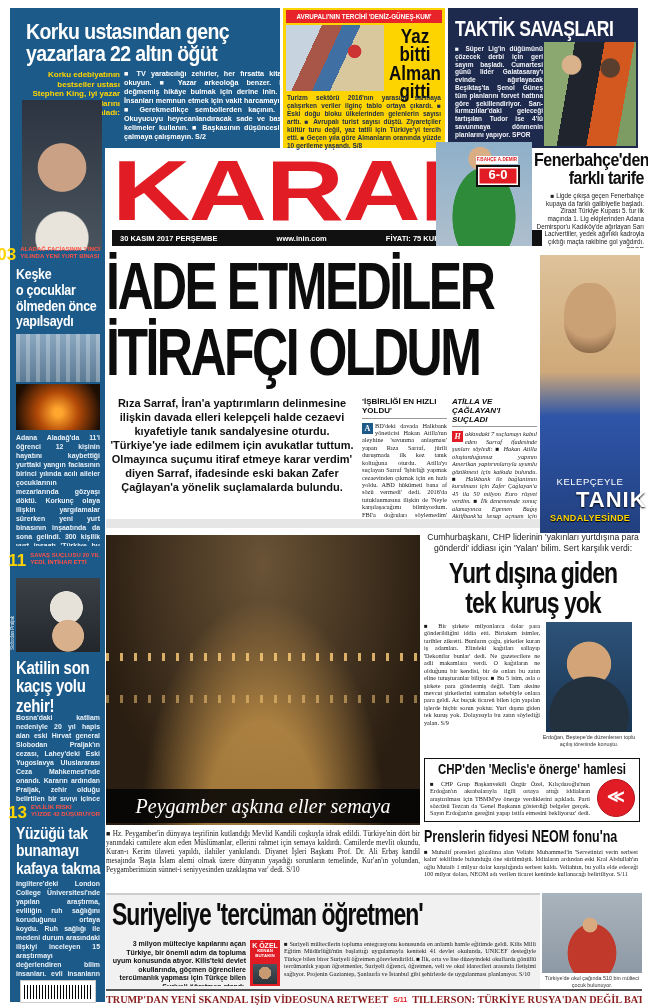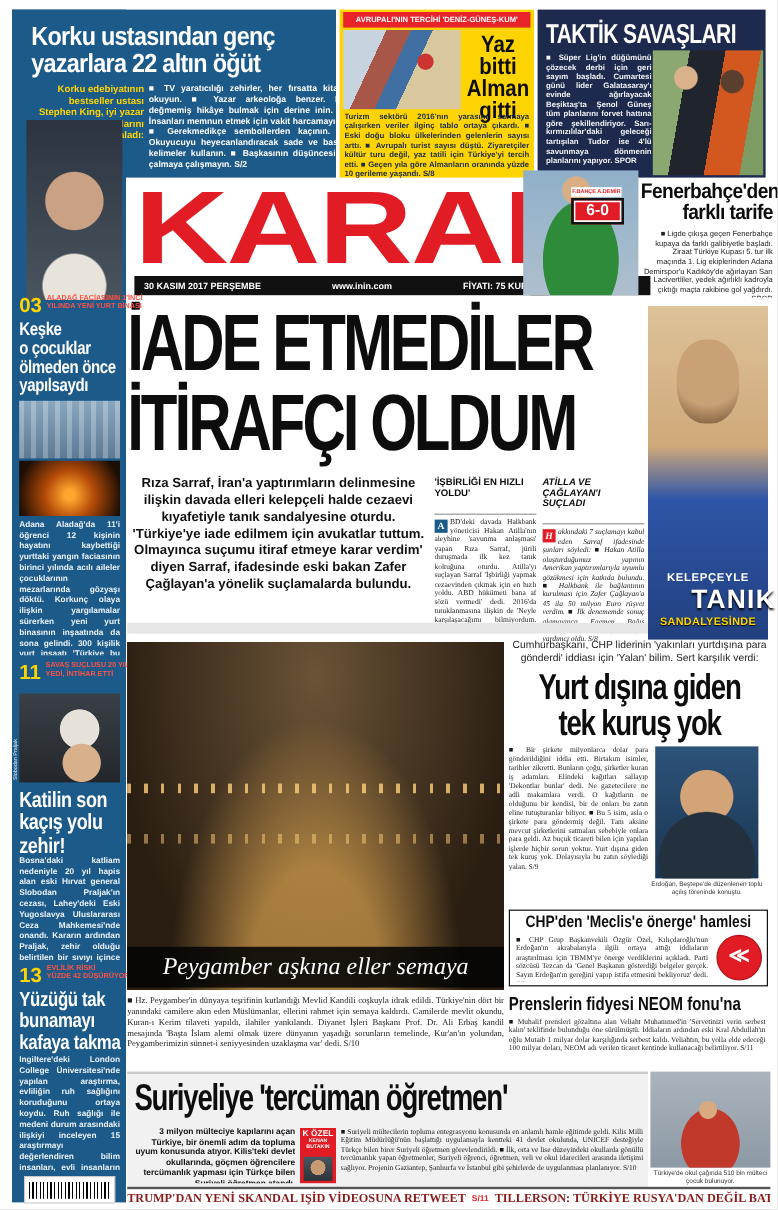--- a/index.html
+++ b/index.html
@@ -16,21 +16,21 @@
   .blue{background:#1c5a89;}
   #korku-head{left:16px;top:13px;width:260px;color:#fff;font-weight:800;font-size:19.5px;
               line-height:1.0;letter-spacing:-0.6px;transform:scaleY(1.12);}
   #korku-kicker{left:14px;top:62px;width:96px;color:#ffd400;font-weight:700;font-size:8px;
                 line-height:1.2;text-align:right;}
   #korku-bullets{left:114px;top:61px;width:162px;color:#fff;font-size:7.2px;line-height:1.26;font-weight:600;}
   .snum{color:#ffd400;font-weight:800;font-size:17px;line-height:1;}
   .skick{color:#ff5246;font-weight:800;font-size:6px;line-height:1.15;}
   .shead{color:#fff;font-weight:800;font-size:12.5px;line-height:1.02;letter-spacing:-0.3px;transform:scaleY(1.22);}
   .sbody{color:#eaf2f8;font-size:6.9px;line-height:1.3;font-weight:600;}
-  .krow{display:flex;gap:4px;align-items:flex-start;}
+  .krow{display:flex;gap:4px;align-items:flex-start;justify-content:flex-end;}
 
   
   .ph{position:absolute;}
   #king-photo{background:radial-gradient(circle at 50% 92%,#e8e4dc 18%,transparent 19%),
     radial-gradient(circle at 50% 45%,#caa184 26%,transparent 27%),linear-gradient(#2b3440,#4a545e);}
   #tourism-photo{background:radial-gradient(circle at 70% 40%,#c33 8%,transparent 9%),
     linear-gradient(115deg,#c7d4e0 28%,#a85648 28% 44%,#3f6fa3 44% 58%,#d9c79d 58%);}
   #taktik-photo{background:radial-gradient(circle at 30% 22%,#d9b28c 9%,transparent 10%),
     radial-gradient(circle at 72% 25%,#5a3f2e 9%,transparent 10%),
     linear-gradient(100deg,#8aa870 28%,#20242d 28% 55%,#d2581f 55% 82%,#7d9c63 82%);}
@@ -75,28 +75,28 @@
                line-height:16px;text-align:center;box-shadow:0 0 0 1.5px #fff inset;}
   #team-labels{color:#e11c24;font-weight:800;font-size:4.6px;background:#fff;text-align:center;line-height:8px;}
   #fener-head{color:#0d0d0d;font-weight:900;font-size:16px;line-height:0.98;text-align:right;
               letter-spacing:-0.5px;transform:scaleY(1.1);}
   #fener-body{color:#222;font-size:6.3px;line-height:1.22;text-align:right;}
 
   
   .mainline{color:#0d0d0d;font-weight:900;font-size:50px;line-height:0.99;letter-spacing:-2.5px;white-space:nowrap;}
   #lead-head{transform:scaleY(1.33);}
   #deck{font-size:11px;font-weight:700;line-height:1.28;color:#111;}
-  .colT{font-weight:900;font-size:8px;color:#0d0d0d;border-bottom:1px solid #999;padding-bottom:12px;
+  .colT{font-weight:900;font-size:8px;color:#0d0d0d;border-bottom:1px solid #999;padding-bottom:2px;
         margin-bottom:3px;line-height:1.1;}
   .colB{font-family:"Liberation Serif",serif;font-size:6.3px;line-height:1.18;color:#1a1a1a;}
   .dcap{float:left;width:11px;height:11px;margin:1px 2px 0 0;color:#fff;font-weight:900;font-size:8px;
         line-height:11px;text-align:center;}
   .dblue{background:#1c5a89;}
   .dred{background:#e11c24;}
-  #sk-k1{color:#fff;font-weight:700;font-size:9.5px;letter-spacing:.5px;}
+  #sk-k1{color:#fff;font-weight:400;font-size:9.5px;letter-spacing:.5px;}
   #sk-k2{color:#fff;font-weight:900;font-size:22px;letter-spacing:1px;text-shadow:0 1px 2px #000;padding-left:36px;}
   #sk-k3{color:#ffd400;font-weight:700;font-size:9px;letter-spacing:.3px;text-shadow:0 1px 1px #000;}
 
   
   #mosque-cap{background:rgba(5,5,5,.88);color:#fff;font-family:"Liberation Serif",serif;font-style:italic;
               font-size:20px;line-height:34px;text-align:center;}
   #mosque-body{font-family:"Liberation Serif",serif;font-size:7.2px;line-height:1.25;color:#1a1a1a;}
 
   
   #yurt-kicker{font-size:8.6px;color:#222;line-height:1.25;text-align:center;}

